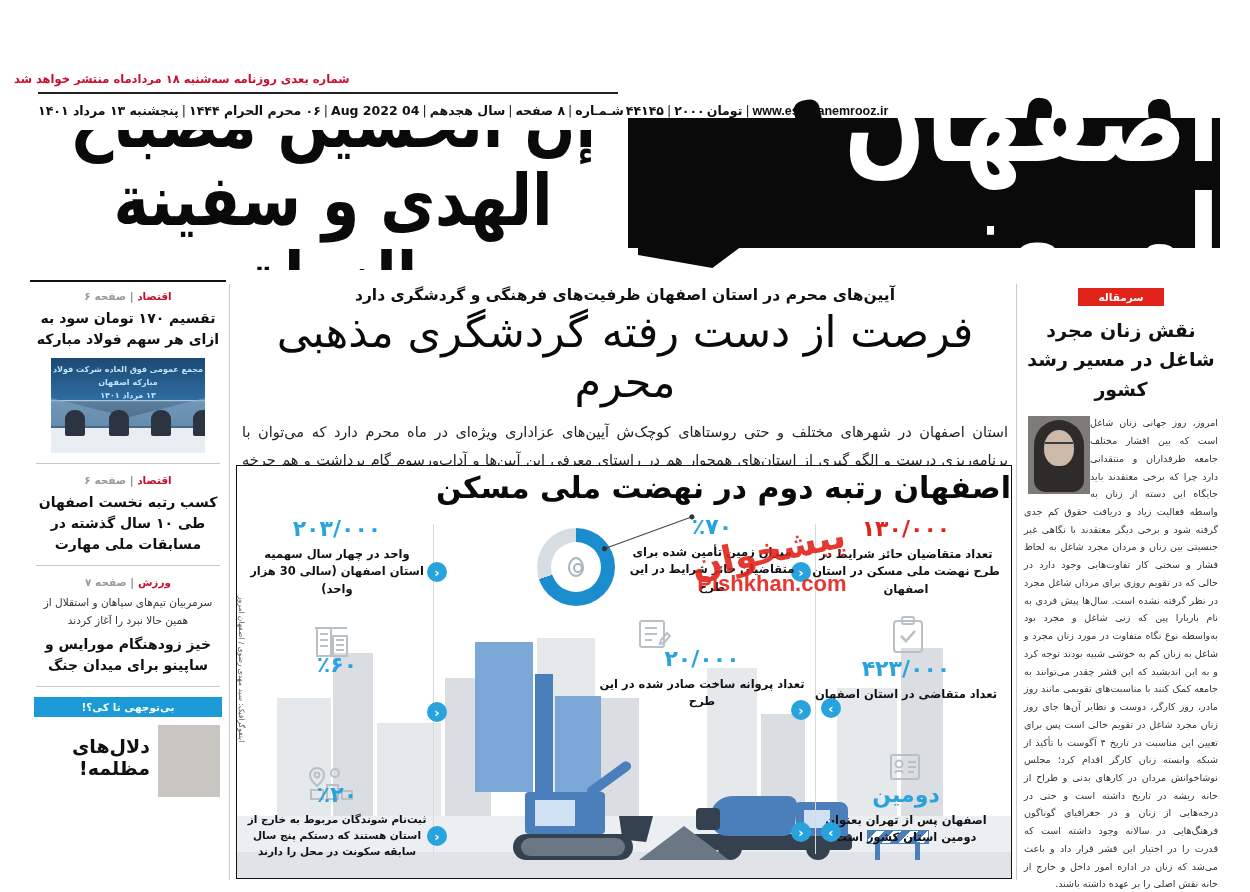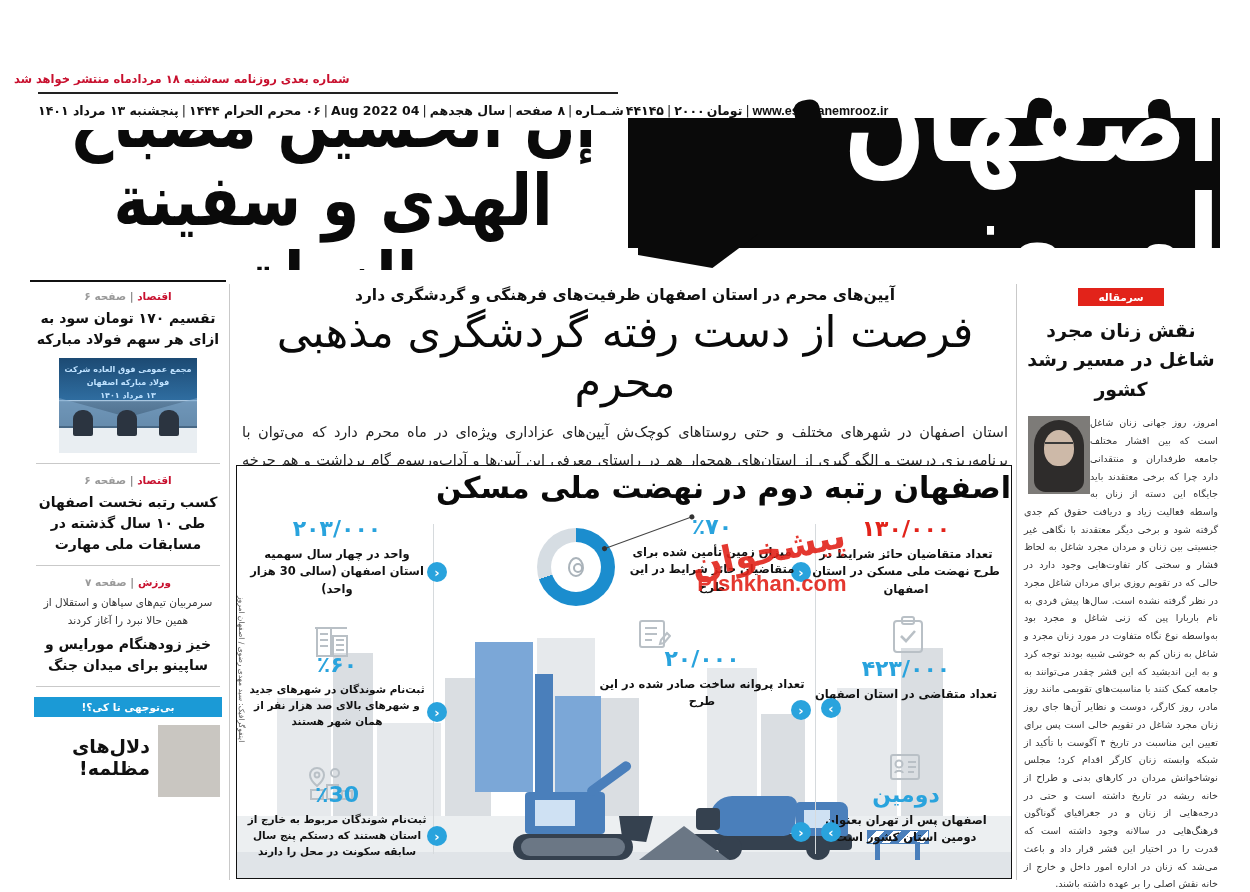--- a/index.html
+++ b/index.html
@@ -85,21 +85,21 @@
     direction:rtl;text-align:center;font-size:10.5px;font-weight:bold;
     margin:8px 0 6px 0;color:#888;
   }
   .kicker .cat{background:transparent;color:#c8102e;font-weight:bold;}
   .kicker .pg{color:#9a9a9a;}
   .l-title{
     direction:rtl;text-align:center;color:#111;font-weight:bold;
     font-size:14px;line-height:1.5;padding:0 4px;margin:2px 0 8px 0;
   }
   .l-photo{
-    width:138px;height:95px;margin:0 auto 8px auto;position:relative;overflow:hidden;
+    width:154px;height:95px;margin:0 auto 8px auto;position:relative;overflow:hidden;
     background:linear-gradient(180deg,#cfe0ef 0%,#a8c6e0 45%,#5c7f9e 46%,#33506b 100%);
   }
   .l-photo .ph-band{position:absolute;left:0;top:0;width:100%;height:44%;background:linear-gradient(180deg,#1c4a73,#2f6da0);}
   .l-photo .ph-txt{position:absolute;left:0;top:6px;width:100%;text-align:center;color:#bfe2ff;font-size:8px;font-weight:bold;direction:rtl;line-height:1.6;}
   .l-photo .ph-wave{position:absolute;left:-10%;top:38%;width:120%;height:34%;background:#7fa9cd;clip-path:polygon(0 0,50% 72%,100% 0,100% 100%,0 100%);opacity:.55;}
   .l-photo .ph-desk{position:absolute;left:0;bottom:0;width:100%;height:26%;background:#e9eef2;}
   .l-photo .ph-p{position:absolute;bottom:18%;width:20px;height:26px;background:#2b3440;border-radius:9px 9px 2px 2px;}
   .l-rule{height:1px;background:#c9c9c9;margin:10px 6px;}
   .l-sub{
     direction:rtl;text-align:center;font-size:10.5px;color:#333;line-height:1.7;padding:0 8px;margin-bottom:4px;
@@ -454,36 +454,35 @@
         <svg width="40" height="36" viewBox="0 0 40 36" fill="none" stroke="#b9c0c6" stroke-width="2">
           <path d="M4 4h32M6 4v28h14V4"></path>
             <rect x="22" y="12" width="14" height="20"></rect>
           <path d="M25 16h8M25 21h8M25 26h8M9 10h8M9 16h8M9 22h8"></path>
         </svg>
       </div>
       <div class="arrow" style="left:190px;top:96px;">‹</div>
 
       <div class="stat" style="left:10px;top:188px;width:180px;">
         <div class="num">٪۶۰</div>
-        <div class="lbl sm">ثبت‌نام شوندگان در شهرهای جدید و شهرهای بالای صد هزار نفر از همان شهر هستند</div>
       </div>
       <div class="ico" style="left:70px;top:300px;">
         <svg width="48" height="34" viewBox="0 0 48 34" fill="none" stroke="#b9c0c6" stroke-width="2">
           <path d="M10 2c-4 0-7 3-7 7 0 5 7 11 7 11s7-6 7-11c0-4-3-7-7-7z"></path>
             <circle cx="10" cy="9" r="2.4"></circle>
           <circle cx="28" cy="7" r="4"></circle>
           <rect x="4" y="24" width="12" height="9"></rect>
             <rect x="20" y="19" width="11" height="14"></rect>
             <rect x="35" y="25" width="10" height="8"></rect>
         </svg>
       </div>
       <div class="arrow" style="left:190px;top:236px;">‹</div>
 
       <div class="stat" style="left:10px;top:318px;width:180px;">
-        <div class="num">٪30</div>
+        <div class="num">٪۲۰</div>
         <div class="lbl sm">ثبت‌نام شوندگان مربوط به خارج از استان هستند که دستکم پنج سال سابقه سکونت در محل را دارند</div>
       </div>
       <div class="arrow" style="left:190px;top:360px;">‹</div>
     </div>
   </div>
 
   <div class="wm">
     <span class="fa">پیشخوان</span>
     <span class="en">Pishkhan.com</span>
   </div>

